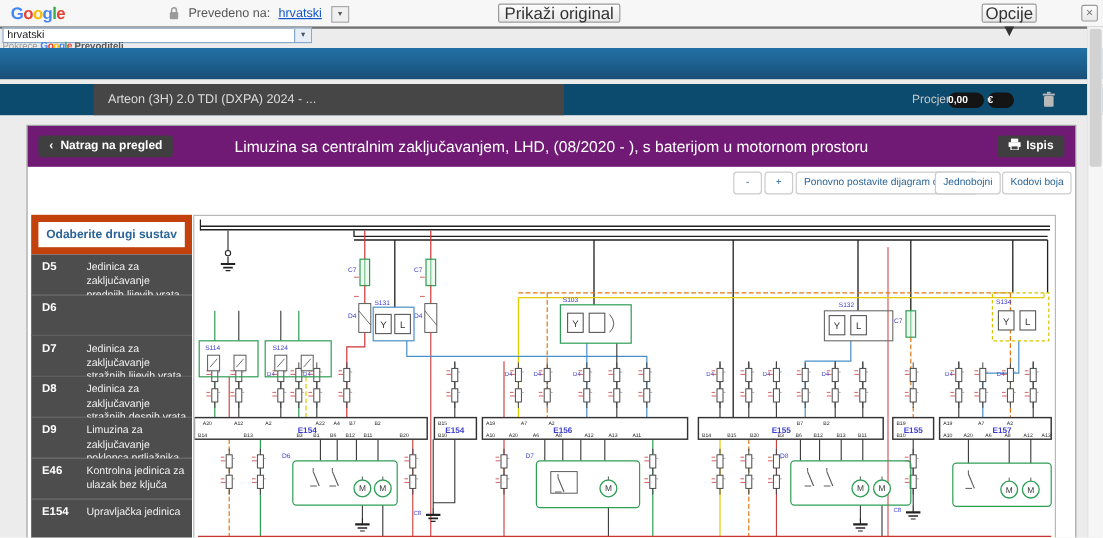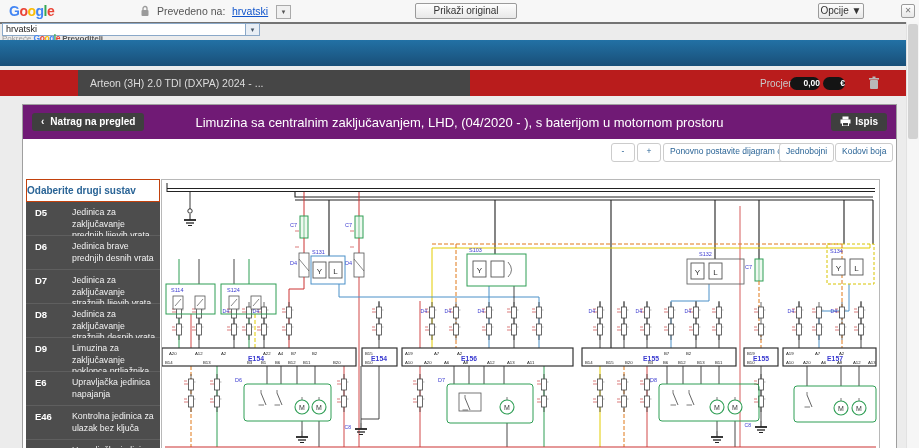--- a/index.html
+++ b/index.html
@@ -12,60 +12,60 @@
   .glogo span:nth-child(1){color:#4285F4}.glogo span:nth-child(2){color:#EA4335}
   .glogo span:nth-child(3){color:#FBBC05}.glogo span:nth-child(4){color:#4285F4}
   .glogo span:nth-child(5){color:#34A853}.glogo span:nth-child(6){color:#EA4335}
   #glogo-main{left:9px;top:3px;font-size:14px}
   #gbar .txt{font-size:10.5px;color:#555}
   #translated-label{left:157px;top:5px}
   #lang-link{left:232px;top:5px;color:#1155cc;text-decoration:underline;font-size:10.5px;cursor:pointer}
   .mini-dd{left:276px;top:5px;width:13px;height:12px;border:1px solid #aaa;background:#f0f0f0;
            font-size:6px;color:#555;text-align:center;line-height:12px}
   .gbtn{border:1px solid #9b9b9b;border-radius:2px;background:linear-gradient(#fdfdfd,#e8e8e8);
-        color:#333;font-size:10px;text-align:center;cursor:pointer}
+        color:#333;font-size:14px;text-align:center;cursor:pointer}
   #show-orig{left:415px;top:3px;width:100px;height:14px;line-height:14px}
   #options-btn{left:818px;top:3px;width:44px;height:14px;line-height:14px}
   #close-btn{left:901px;top:4px;width:12px;height:12px;line-height:11px;font-size:8px;color:#777}
   
   #lang-select{left:2px;top:23px;width:253px;height:11px;background:#fff;border:1px solid #8aa8c8;
                font-size:9px;color:#222;line-height:11px;padding-left:3px}
   #lang-select .arr{position:absolute;right:0;top:0;width:13px;height:11px;border-left:1px solid #8aa8c8;
                background:#e8eef5;text-align:center;font-size:7px;line-height:11px;color:#456}
   #powered{left:2px;top:33px;font-size:8px;color:#999}
   #powered .suffix{color:#555;font-weight:bold}
   #powered .glogo{font-size:8.5px}
   
   #bluebar{left:0;top:40px;width:919px;height:26px;background:linear-gradient(#2271a5,#194f78)}
-  #darkbar{left:0;top:70px;width:919px;height:26px;background:#b91c1c}
+  #darkbar{left:0;top:70px;width:919px;height:26px;background:#0c4a6e}
   #darkbar .tab{left:78px;top:0;width:392px;height:26px;background:#464646}
   #vehicle-title{left:90px;top:7px;font-size:10.5px;color:#dcdcdc}
   #estimate-label{left:760px;top:8px;font-size:10px;color:#c9c9c9}
   .pill{top:7px;height:13px;background:#141414;border-radius:8px;color:#fff;
-        font-size:8.5px;font-weight:bold;text-align:right;line-height:13px}
+        font-size:8.5px;font-weight:bold;text-align:left;line-height:13px}
   #pill-val{left:790px;width:30px}
   #pill-cur{left:823px;width:22px}
   #trash{left:868px;top:6px;cursor:pointer}
   
   #card{left:22px;top:104px;width:873px;height:344px;background:#fff;border:1px solid #9f9f9f}
   #cardhead{position:absolute;left:0;top:0;width:100%;height:34px;background:#701a75}
   .dbtn{position:absolute;background:#3f3f3f;border-radius:3px;color:#fff;font-size:10px;
         font-weight:bold;height:18px;line-height:18px;padding:0 9px;cursor:pointer}
   #back-btn{left:9px;top:8px}
   #back-btn .chev{margin-right:6px}
   #print-btn{right:9px;top:8px}
   #page-title{position:absolute;left:130px;right:130px;top:10px;text-align:center;color:#fff;font-size:13px}
   .tbtn{position:absolute;top:38px;height:17px;line-height:15px;border:1px solid #ccc;border-radius:3px;
         background:#fff;color:#2a6496;font-size:8.5px;text-align:center;padding:0 6px;cursor:pointer}
   #zo{left:588px;width:10px}#zi{left:614px;width:10px}
   #reset-btn{left:640px}#mono-btn{left:756px}#codes-btn{left:812px}
   
   #sidebar{position:absolute;left:3px;top:74px;width:134px}
-  #sb-head{height:21px;background:#fff;border:1px solid #c2410c;color:#2a6496;font-size:10px;
-           font-weight:bold;line-height:21px;cursor:pointer}
+  #sb-head{height:21px;background:#fff;border:6px solid #c2410c;color:#2a6496;font-size:10px;
+           font-weight:bold;text-align:center;line-height:21px;cursor:pointer}
   .sb-item{position:relative;height:33px;background:#4d4d4d;border-bottom:1px solid #5f5f5f;cursor:pointer}
   .sb-item .code{position:absolute;left:9px;top:5px;font-size:9.5px;font-weight:bold;color:#fff}
   .sb-item .lbl{position:absolute;left:46px;right:3px;top:5px;font-size:8.8px;line-height:11.5px;color:#f2f2f2}
   
   #diagram{position:absolute;left:138px;top:74px;width:717px;height:270px;background:#fff;
            border:1px solid #b8b8b8;overflow:hidden;cursor:grab}
   
   #scrollbar{left:906px;top:22px;width:13px;height:426px;background:#f6f6f6;border-left:1px solid #e2e2e2}
   #scroll-thumb{left:1px;top:2px;width:10px;height:115px;background:#d2d2d2;border-radius:2px}
   svg text{font-family:"Liberation Sans",sans-serif}
@@ -108,21 +108,21 @@
   <svg class="abs" id="trash" width="12" height="14">
     <rect x="2" y="4" width="8" height="9" rx="1" fill="#b9b9b9"></rect>
     <rect x="1" y="2" width="10" height="1.6" fill="#b9b9b9"></rect>
     <rect x="4.5" y="0.5" width="3" height="1.6" fill="#b9b9b9"></rect>
   </svg>
 </div>
 
 <div class="abs" id="card">
   <div id="cardhead">
     <div class="dbtn" id="back-btn"><span class="chev">‹</span><span>Natrag na pregled</span></div>
-    <div id="page-title">Limuzina sa centralnim zaključavanjem, LHD, (04/2020 - ), s baterijom u motornom prostoru</div>
+    <div id="page-title">Limuzina sa centralnim zaključavanjem, LHD, (08/2020 - ), s baterijom u motornom prostoru</div>
     <div class="dbtn" id="print-btn"><svg width="11" height="10" style="vertical-align:-1px;margin-right:4px">
             <rect x="2.5" y="0.5" width="6" height="3" fill="#fff"></rect>
             <rect x="0.5" y="3.5" width="10" height="4" fill="#fff"></rect>
             <rect x="2.5" y="6.5" width="6" height="3.5" fill="#3f3f3f" stroke="#fff"></rect>
           </svg><span>Ispis</span></div>
   </div>
 
   <div class="tbtn" id="zo">-</div>
   <div class="tbtn" id="zi">+</div>
   <div class="tbtn" id="reset-btn">Ponovno postavite dijagram ožičenja</div>
@@ -130,37 +130,32 @@
   <div class="tbtn" id="codes-btn">Kodovi boja</div>
 
   <div id="sidebar">
     <div id="sb-head">Odaberite drugi sustav</div>
     <div class="sb-item">
           <span class="code">D5</span>
           <span class="lbl">Jedinica za zaključavanje prednjih lijevih vrata</span>
         </div>
     <div class="sb-item">
           <span class="code">D6</span>
-          <span class="lbl">Jedinica brave prednjih desnih vrata</span>
         </div>
     <div class="sb-item">
           <span class="code">D7</span>
           <span class="lbl">Jedinica za zaključavanje stražnjih lijevih vrata</span>
         </div>
     <div class="sb-item">
           <span class="code">D8</span>
           <span class="lbl">Jedinica za zaključavanje stražnjih desnih vrata</span>
         </div>
     <div class="sb-item">
           <span class="code">D9</span>
           <span class="lbl">Limuzina za zaključavanje poklopca prtljažnika</span>
-        </div>
-    <div class="sb-item">
-          <span class="code">E6</span>
-          <span class="lbl">Upravljačka jedinica napajanja</span>
         </div>
     <div class="sb-item">
           <span class="code">E46</span>
           <span class="lbl">Kontrolna jedinica za ulazak bez ključa</span>
         </div>
     <div class="sb-item">
           <span class="code">E154</span>
           <span class="lbl">Upravljačka jedinica</span>
         </div>
   </div>

